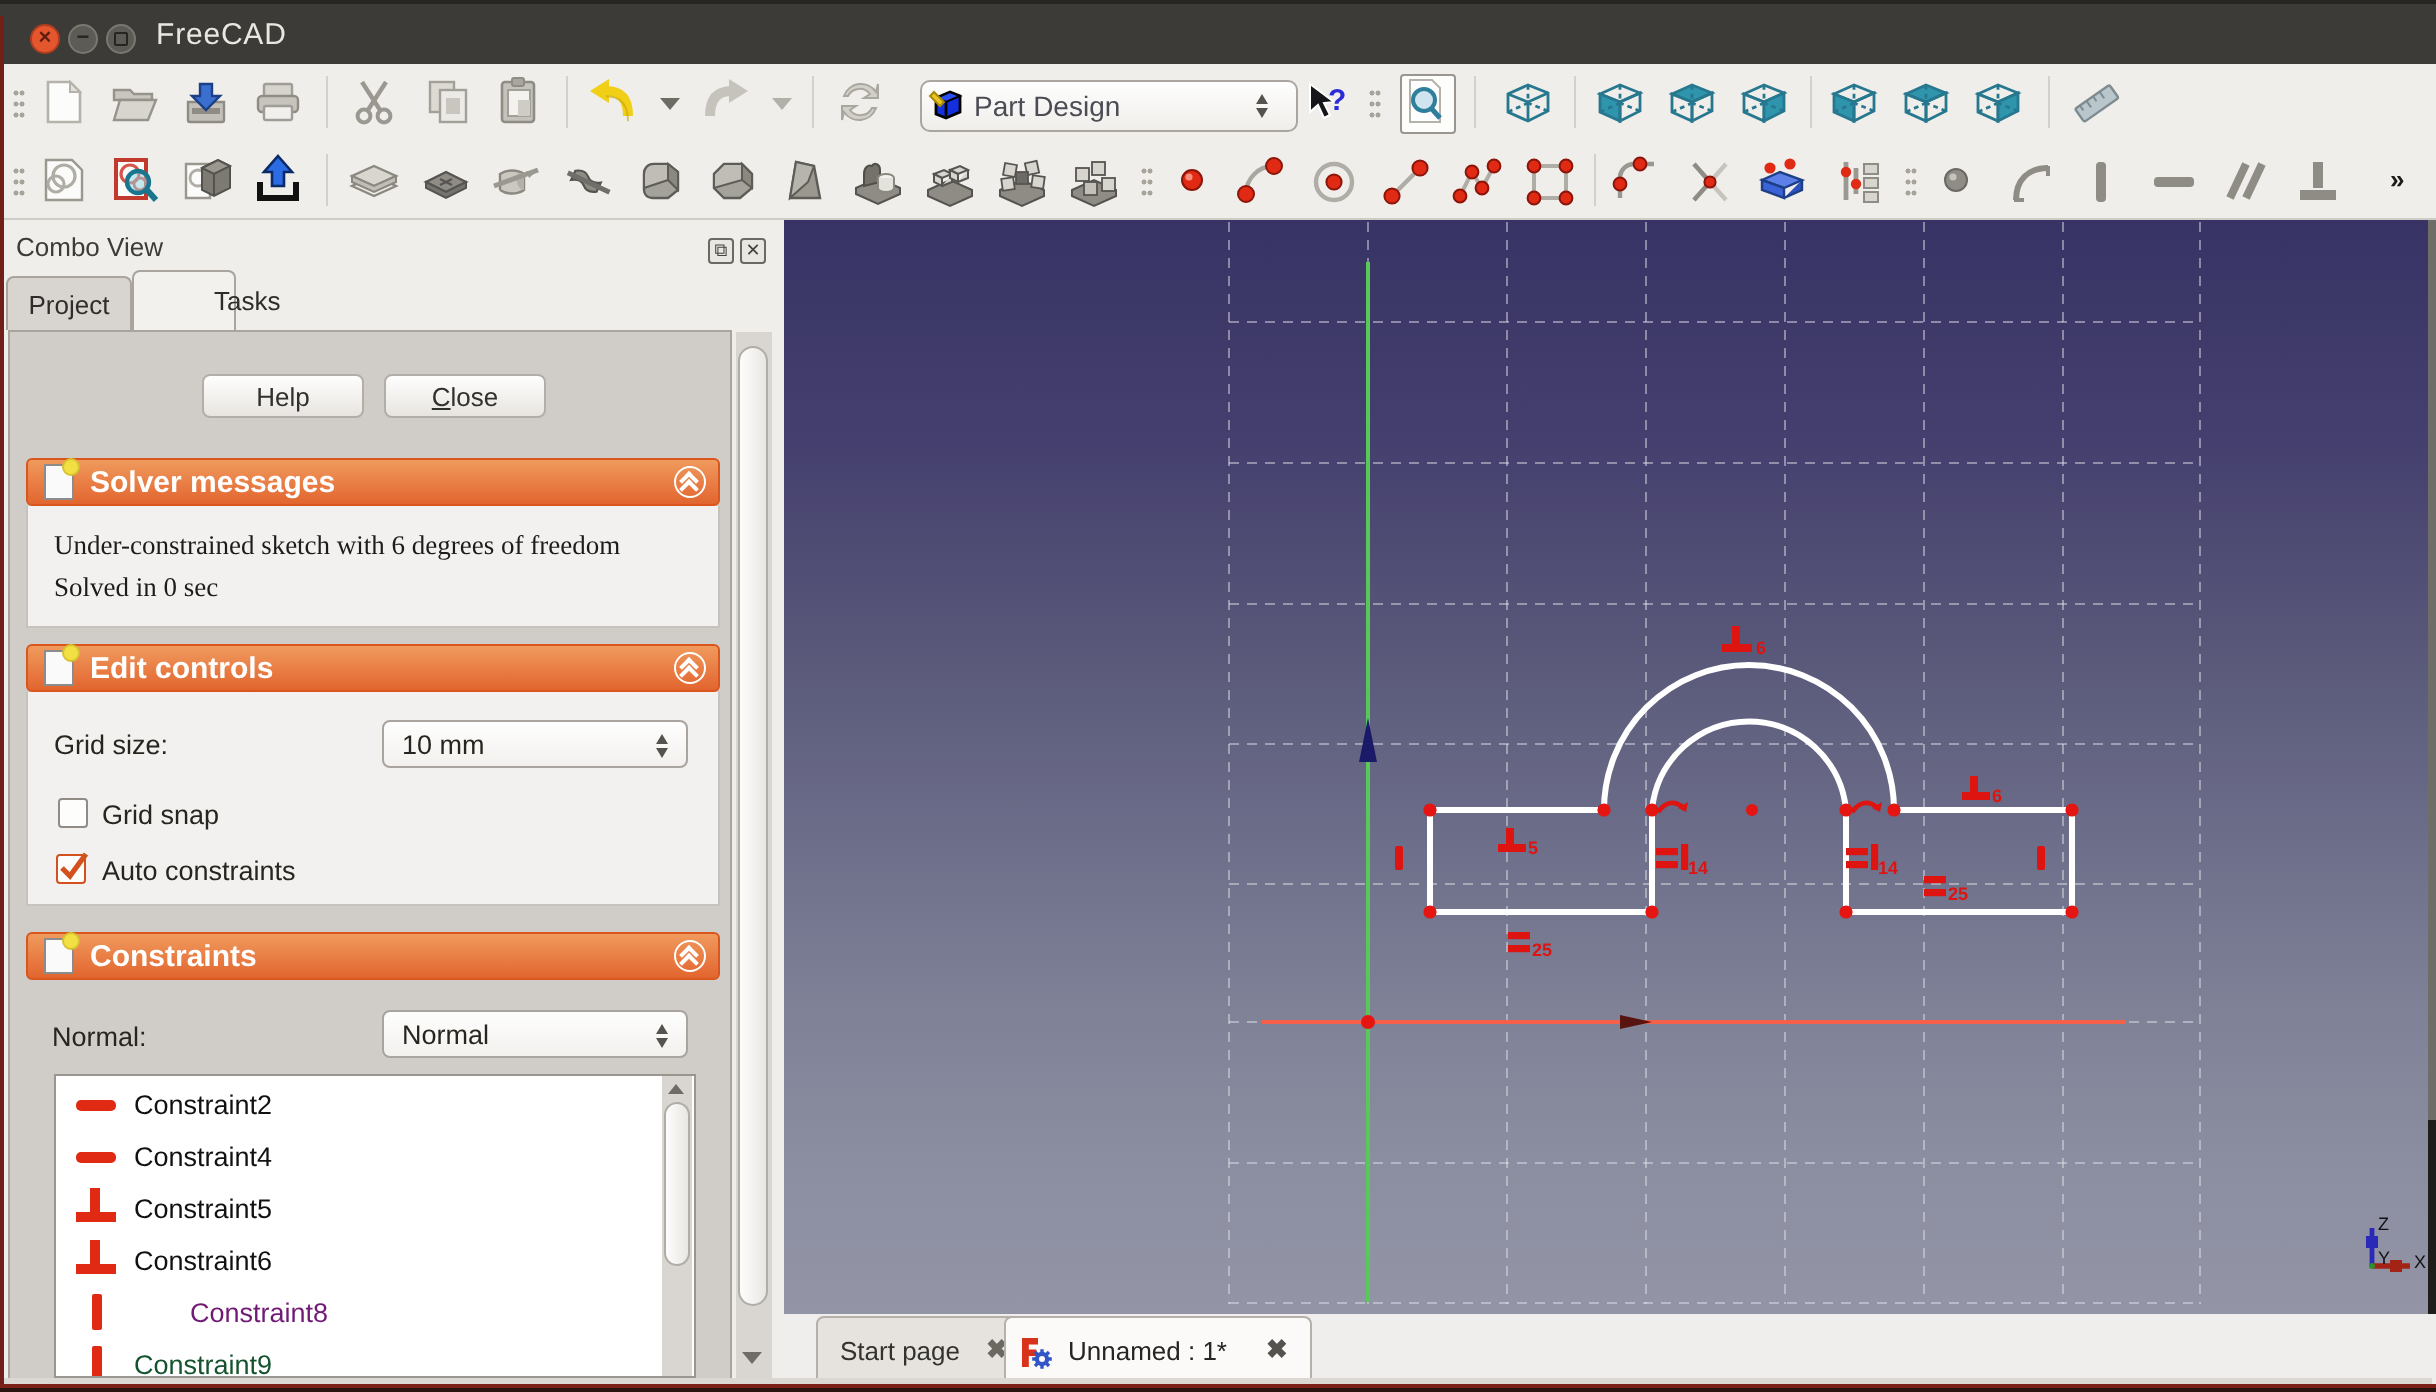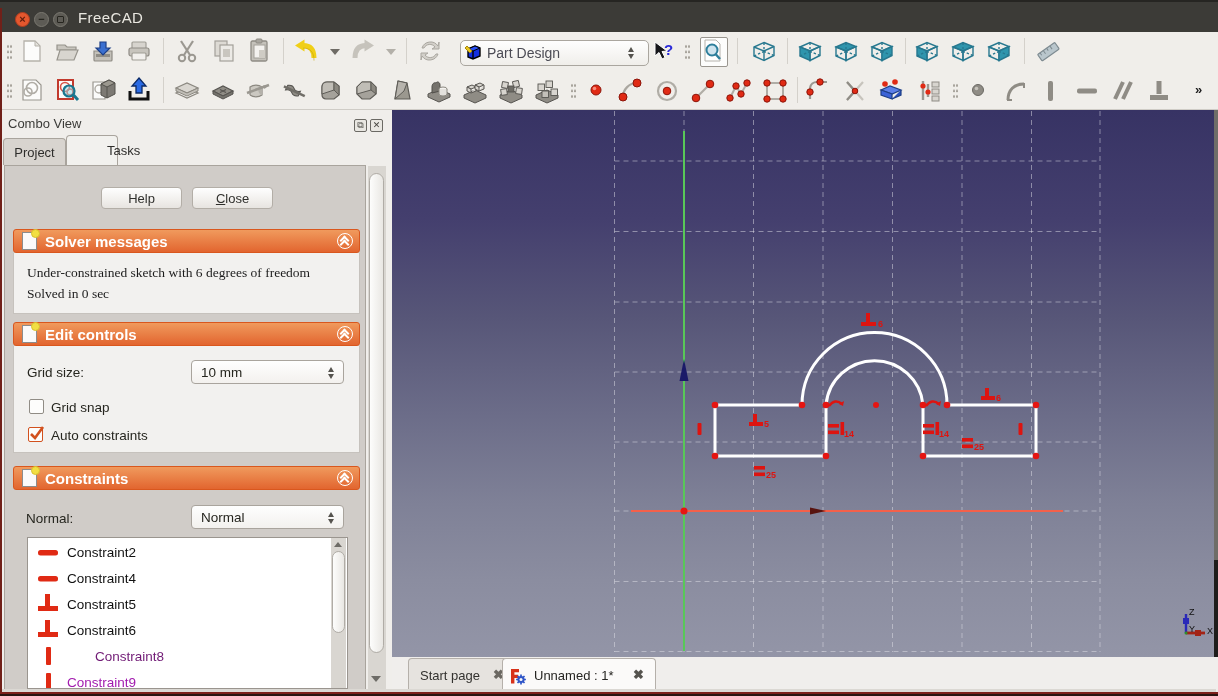--- a/index.html
+++ b/index.html
@@ -466,21 +466,21 @@
           <rect x="2" y="13" width="20" height="5" fill="#e02a14"></rect>
         </svg>
    <div style="position:absolute;left:39px;top:85px;font-size:13.5px;color:#111;">Constraint6</div>
    <svg style="position:absolute;left:8px;top:107px" width="24" height="22">
           <rect x="10" y="2" width="5" height="18" rx="1" fill="#e02a14"></rect>
         </svg>
    <div style="position:absolute;left:39px;top:111px;font-size:13.5px;color:#701a75;margin-left:28px;">Constraint8</div>
    <svg style="position:absolute;left:8px;top:133px" width="24" height="22">
           <rect x="10" y="2" width="5" height="18" rx="1" fill="#e02a14"></rect>
         </svg>
-   <div style="position:absolute;left:39px;top:137px;font-size:13.5px;color:#a21caf;">Constraint9</div>
+   <div style="position:absolute;left:39px;top:137px;font-size:13.5px;color:#14532d;">Constraint9</div>
    <div style="position:absolute;right:1px;top:0;width:15px;height:150px;background:#d9d6d1;"></div>
    <div style="position:absolute;right:2px;top:13px;width:13px;height:82px;background:linear-gradient(90deg,#fdfdfc,#e9e7e3);border:1px solid #b0aca6;border-radius:7px;box-sizing:border-box;"></div>
    <div style="position:absolute;right:5px;top:4px;width:0;height:0;border-left:4px solid transparent;border-right:4px solid transparent;border-bottom:5px solid #6e6c67;"></div>
   </div>
  </div>
  <div class="abs" style="left:368px;top:56px;width:18px;height:530px;background:#d9d6d1;"></div>
  <div class="abs" style="left:369px;top:63px;width:15px;height:480px;background:linear-gradient(90deg,#fdfdfc,#e9e7e3);border:1px solid #b0aca6;border-radius:8px;box-sizing:border-box;"></div>
  <div class="abs" style="left:371px;top:566px;width:0;height:0;border-left:5px solid transparent;border-right:5px solid transparent;border-top:6px solid #6e6c67;"></div>
 </div>
 

